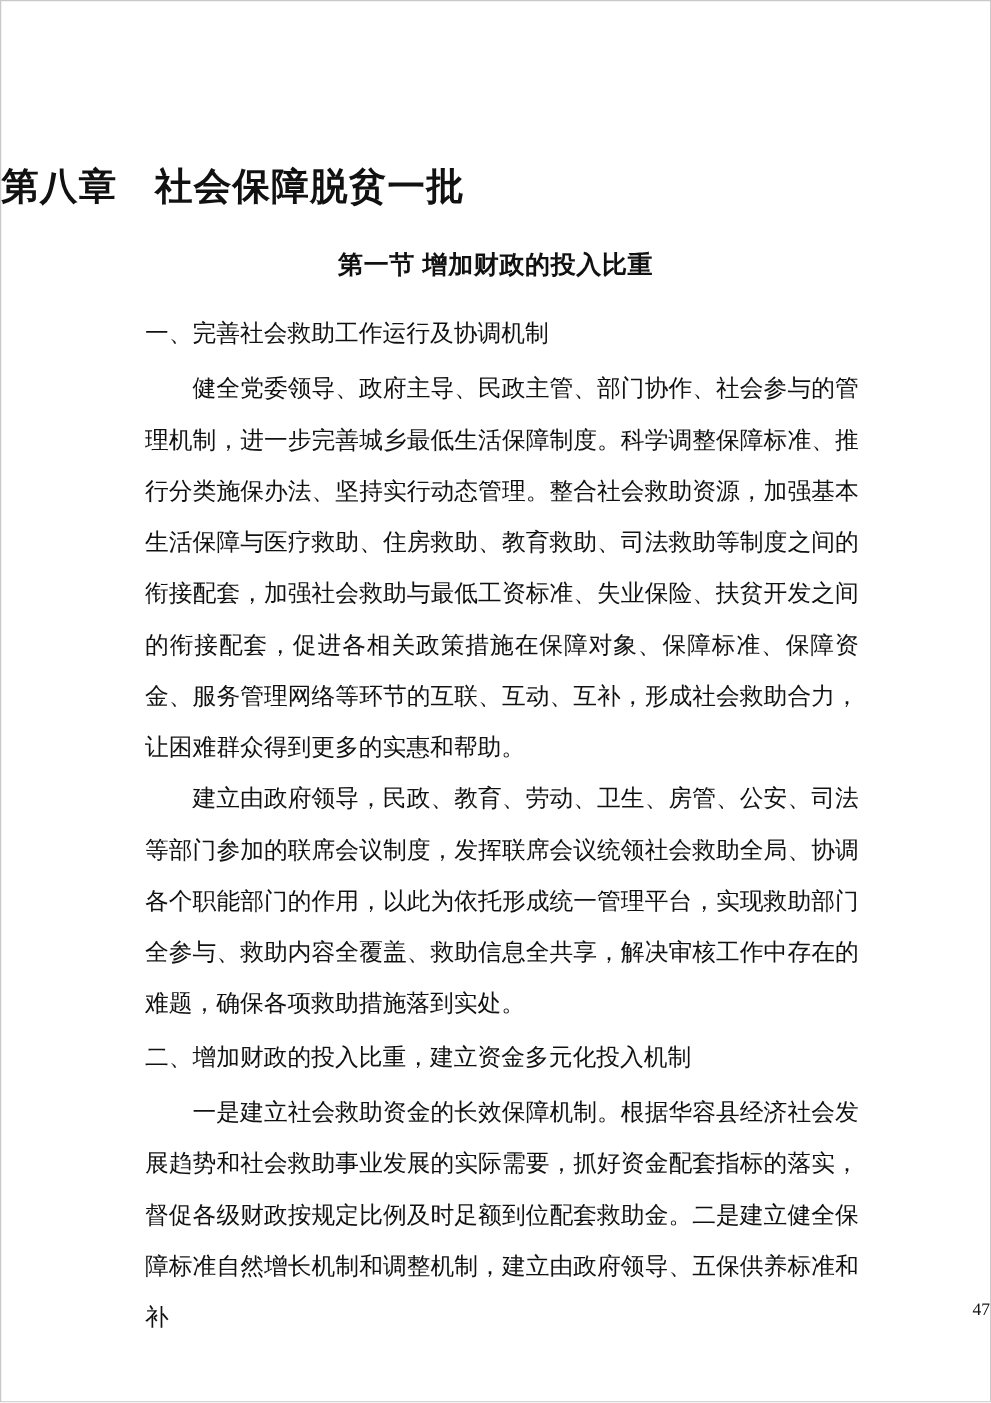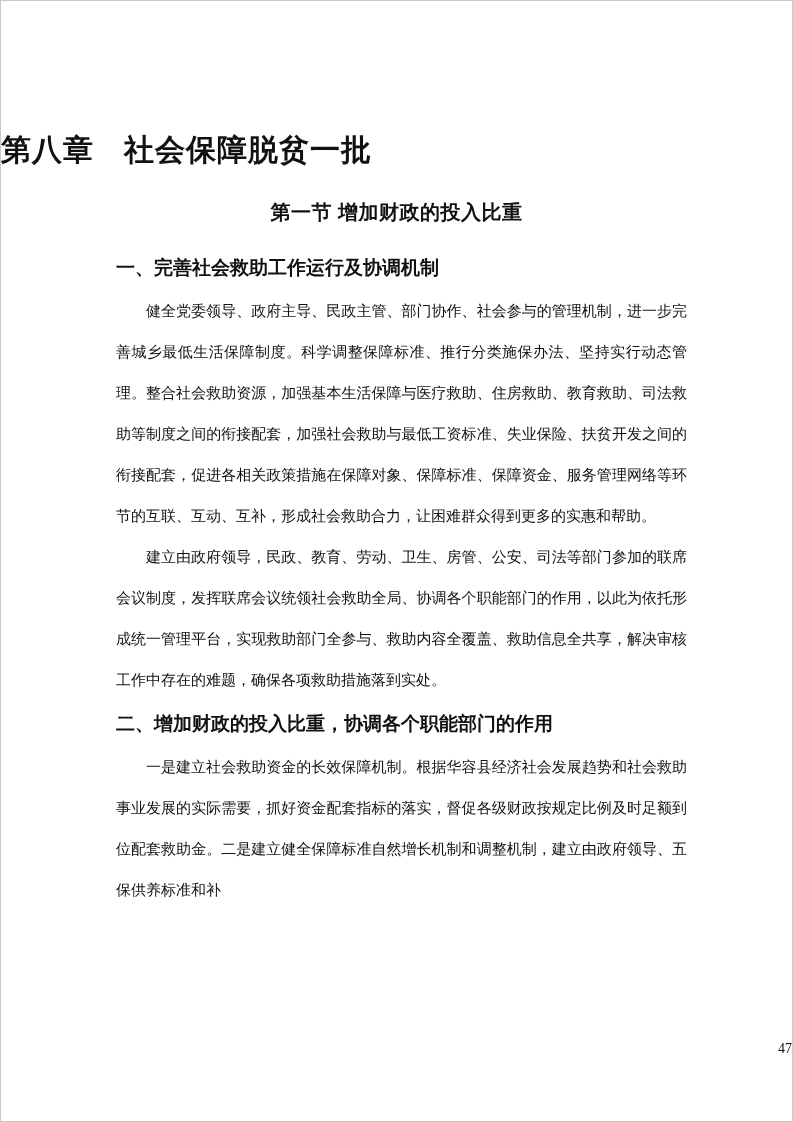--- a/index.html
+++ b/index.html
@@ -40,30 +40,30 @@
     text-align: center;
     font-family: "Liberation Sans", "DejaVu Sans", sans-serif;
     font-weight: bold;
     font-size: 20px;
     line-height: 26px;
     letter-spacing: 0.5px;
   }
   .heading {
     margin: 30px 0 0 0;
     font-family: "Liberation Sans", "DejaVu Sans", sans-serif;
-    font-weight: bold;
+    font-weight: normal;
     font-size: 19px;
     line-height: 26px;
   }
   .heading.second {
     margin-top: 10px;
   }
   .body-para {
     margin: 10px 0 0 0;
-    font-size: 15px;
+    font-size: 19px;
     line-height: 41px;
     text-align: justify;
     text-justify: inter-ideograph;
     text-indent: 2em;
   }
   .body-para.cont {
     margin-top: 0;
   }
   .page-number {
     position: absolute;
@@ -84,18 +84,18 @@
     <span>第八章</span><span class="gap"></span><span>社会保障脱贫一批</span>
   </h1>
 
   <h2 class="section-title">第一节 增加财政的投入比重</h2>
 
   <div class="content">
     <h3 class="heading">一、完善社会救助工作运行及协调机制</h3>
     <p class="body-para">健全党委领导、政府主导、民政主管、部门协作、社会参与的管理机制，进一步完善城乡最低生活保障制度。科学调整保障标准、推行分类施保办法、坚持实行动态管理。整合社会救助资源，加强基本生活保障与医疗救助、住房救助、教育救助、司法救助等制度之间的衔接配套，加强社会救助与最低工资标准、失业保险、扶贫开发之间的衔接配套，促进各相关政策措施在保障对象、保障标准、保障资金、服务管理网络等环节的互联、互动、互补，形成社会救助合力，让困难群众得到更多的实惠和帮助。</p>
     <p class="body-para cont">建立由政府领导，民政、教育、劳动、卫生、房管、公安、司法等部门参加的联席会议制度，发挥联席会议统领社会救助全局、协调各个职能部门的作用，以此为依托形成统一管理平台，实现救助部门全参与、救助内容全覆盖、救助信息全共享，解决审核工作中存在的难题，确保各项救助措施落到实处。</p>
 
-    <h3 class="heading second">二、增加财政的投入比重，协调各个职能部门的作用</h3>
+    <h3 class="heading second">二、增加财政的投入比重，建立资金多元化投入机制</h3>
     <p class="body-para">一是建立社会救助资金的长效保障机制。根据华容县经济社会发展趋势和社会救助事业发展的实际需要，抓好资金配套指标的落实，督促各级财政按规定比例及时足额到位配套救助金。二是建立健全保障标准自然增长机制和调整机制，建立由政府领导、五保供养标准和补</p>
   </div>
 
   <div class="page-number">47</div>
 </div>
 
 </body></html>

